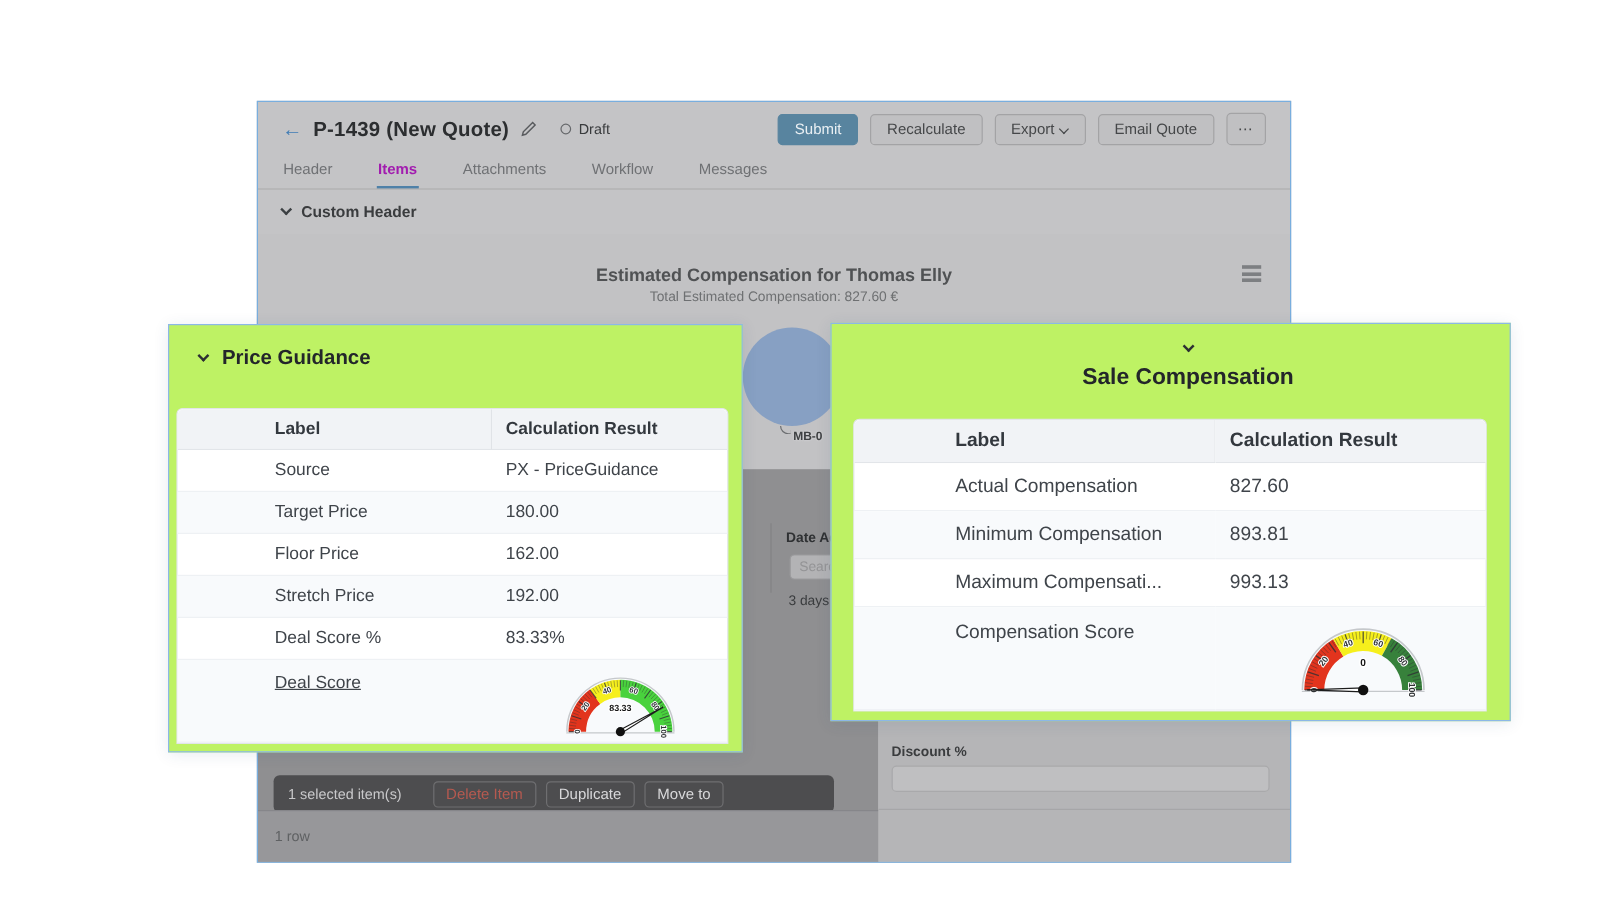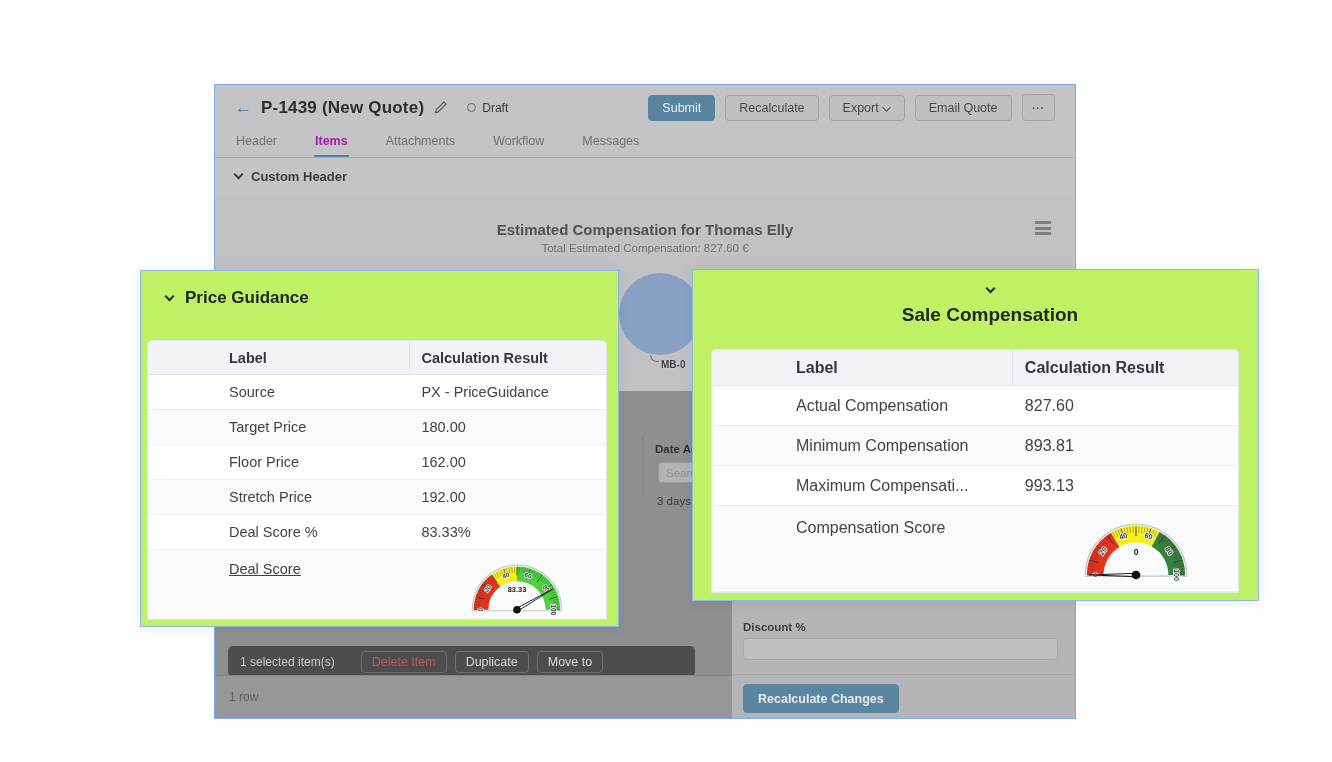--- a/index.html
+++ b/index.html
@@ -179,21 +179,20 @@
 
       <div class="zone-footer">
         <span class="row-count">1 row</span>
       </div>
     </div>
 
     <div class="side-zone">
       <div class="discount-label">Discount %</div>
       <input class="discount-input" value="" style="">
       <div class="side-divider"></div>
-      <button class="recalc-btn">Recalculate Changes</button>
     </div>
   </div>
 
   <div class="panel panel-pg">
     <div class="panel-title-row">
       <span class="chev"></span>
       <span class="panel-title">Price Guidance</span>
     </div>
     <table class="calc">
       <thead>

